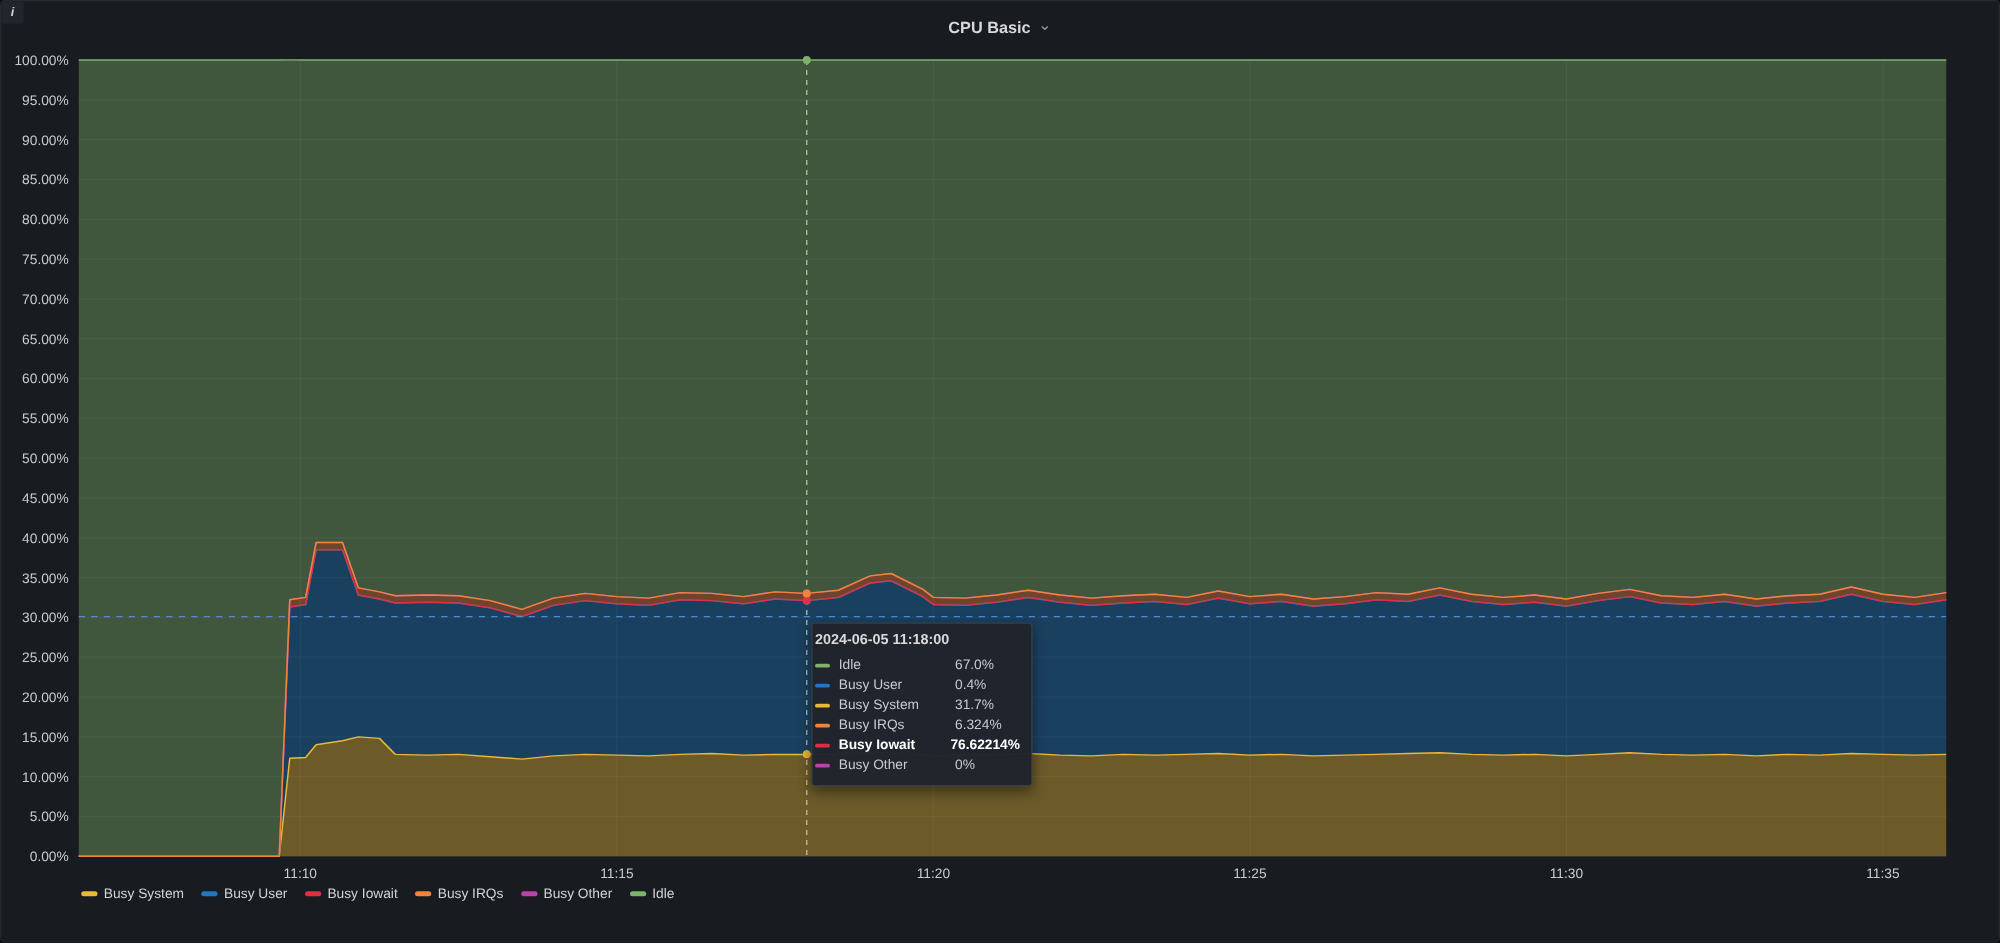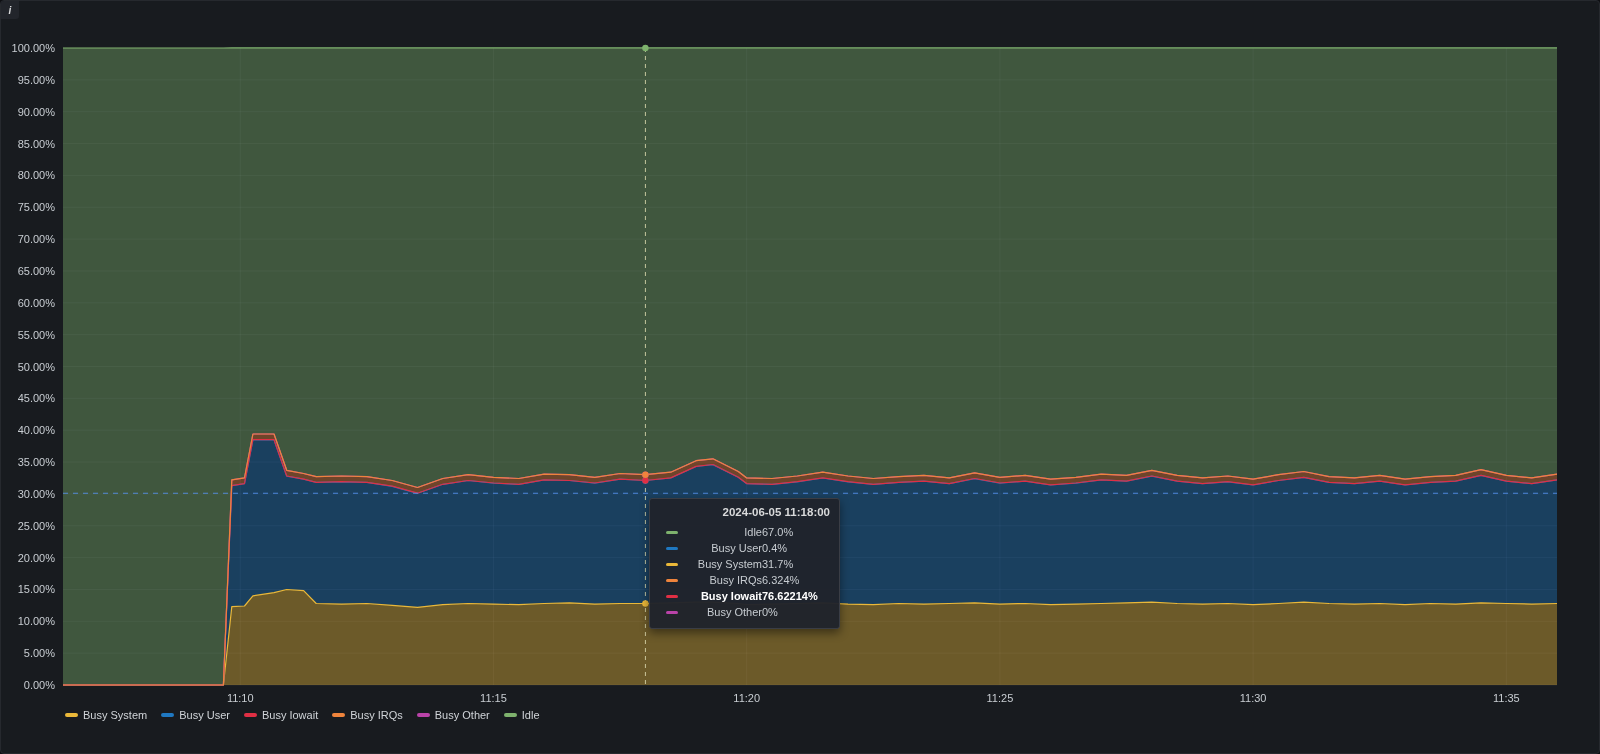--- a/index.html
+++ b/index.html
@@ -7,39 +7,43 @@
          border-radius:4px;overflow:hidden;box-sizing:border-box;}
   .info-corner{position:absolute;top:0;left:0;width:18px;height:18px;background:#22252b;color:#d8d9da;
          font-size:10px;font-weight:700;font-style:italic;display:flex;align-items:center;justify-content:center;
          border-bottom-right-radius:3px;z-index:6;cursor:pointer;}
   .panel-header{position:absolute;top:0;left:0;right:0;height:40px;display:flex;align-items:center;
          justify-content:center;gap:6px;z-index:5;cursor:pointer;}
   .panel-title{color:#d8d9da;font-size:13px;font-weight:700;}
   .chevron{color:#8e9197;font-size:13px;line-height:10px;margin-top:-3px;}
   svg#chart{position:absolute;left:0;top:0;}
   .tooltip{position:absolute;left:648px;top:497px;width:164px;background:rgba(32,35,43,0.97);
-         border:1px solid #3a3d45;border-radius:3px;padding:7px 9px 8px 16px;z-index:10;
-         box-shadow:0 4px 10px rgba(0,0,0,0.45);text-align:right;}
+         border:1px solid #3a3d45;border-radius:3px;padding:7px 9px 8px 2px;z-index:10;
+         box-shadow:0 4px 10px rgba(0,0,0,0.45);}
   .tooltip-title{color:#d8d9da;font-size:11.5px;font-weight:700;margin-bottom:6px;white-space:nowrap;}
   .t-row{display:flex;align-items:center;height:16px;font-size:11px;color:#c7ccd1;white-space:nowrap;}
   .t-marker{width:12px;height:3px;border-radius:2px;margin-right:7px;flex:none;}
   .t-label{width:77px;}
-  .t-value{margin-left:0;}
+  .t-value{margin-left:16px;}
   .t-row.highlight .t-label,.t-row.highlight .t-value{font-weight:700;color:#ffffff;}
   .legend{position:absolute;left:64px;top:705px;display:flex;align-items:center;gap:14px;height:18px;z-index:5;}
   .legend-item{display:flex;align-items:center;gap:5px;font-size:11px;color:#d0d4d8;cursor:pointer;}
   .legend-marker{width:13px;height:4px;border-radius:2px;flex:none;}
 </style>
 </head>
 <body>
 
 <div class="panel">
 
   <div class="info-corner">i</div>
 
+  <div class="panel-header">
+    <span class="panel-title">CPU Basic</span>
+    <span class="chevron">⌄</span>
+  </div>
 
   <svg id="chart" width="1600" height="754" viewBox="0 0 1600 754">
       <g>
         <line x1="62" x2="1556" y1="684" y2="684" stroke="rgba(204,204,220,0.07)" stroke-width="1"></line>
         <text x="54" y="688" text-anchor="end" fill="#c8cdd2" font-size="11">0.00%</text>
         <line x1="62" x2="1556" y1="652.15" y2="652.15" stroke="rgba(204,204,220,0.07)" stroke-width="1"></line>
         <text x="54" y="656.15" text-anchor="end" fill="#c8cdd2" font-size="11">5.00%</text>
         <line x1="62" x2="1556" y1="620.3" y2="620.3" stroke="rgba(204,204,220,0.07)" stroke-width="1"></line>
         <text x="54" y="624.3" text-anchor="end" fill="#c8cdd2" font-size="11">10.00%</text>
         <line x1="62" x2="1556" y1="588.45" y2="588.45" stroke="rgba(204,204,220,0.07)" stroke-width="1"></line>

